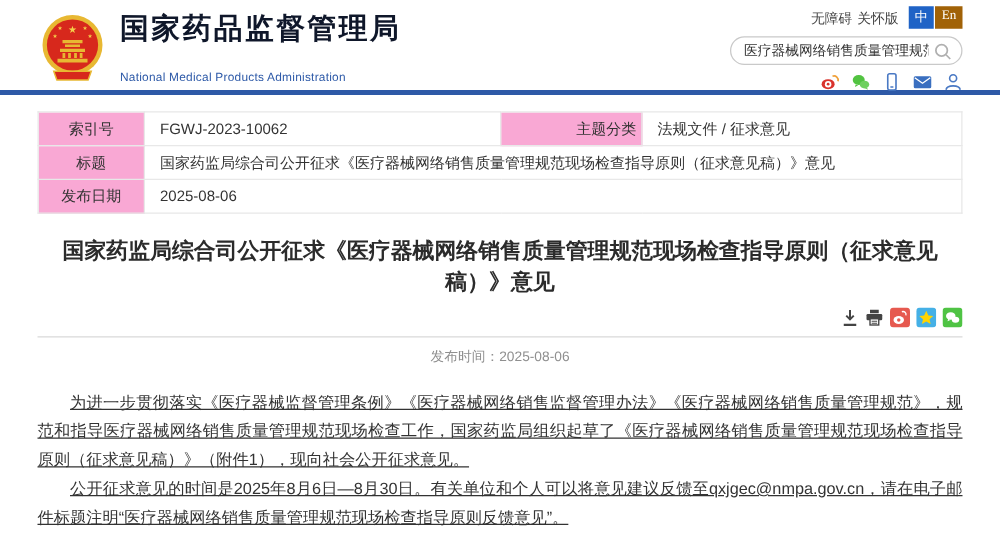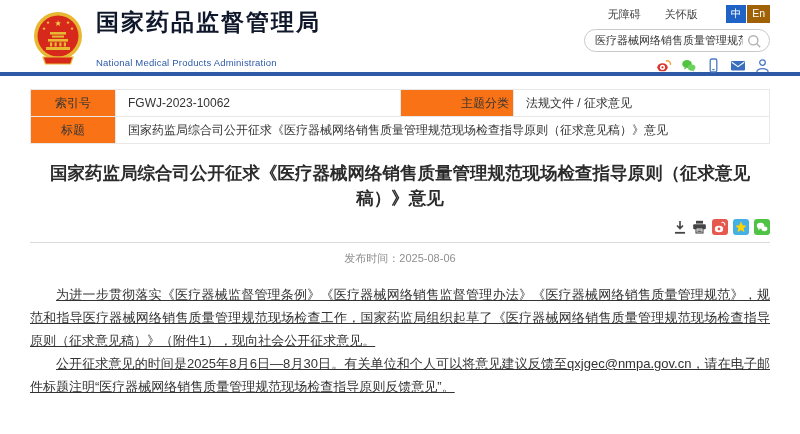--- a/index.html
+++ b/index.html
@@ -8,42 +8,42 @@
   .page { position:relative; width:800px; height:434px; background:#fff; overflow:hidden; margin:0 auto; }
 
   
   .site-header { position:relative; height:72px; padding:6px 30px 0 30px; }
   .brand { display:flex; align-items:center; gap:10px; padding-top:2px; }
   .emblem { width:56px; height:58px; flex:0 0 auto; }
   .site-title { font-size:23px; font-weight:bold; color:#0f172a; letter-spacing:2px; line-height:1.25; }
   .site-subtitle { font-size:9.5px; color:#2e5aa8; margin-top:20px; letter-spacing:.2px; }
 
   .header-right { position:absolute; top:5px; right:30px; text-align:right; }
-  .utility-row { display:flex; justify-content:flex-end; align-items:center; gap:24px; font-size:11px; color:#444; }
+  .utility-row { display:flex; justify-content:flex-end; align-items:center; gap:4px; font-size:11px; color:#444;font-family:Liberation Serif, serif; }
   .utility-link { cursor:pointer; color:#444; text-decoration:none; }
   .lang-group { display:flex; gap:1px; margin-left:4px; }
   .lang-btn { font-size:10.5px; padding:2px 5px; color:#fff; cursor:pointer; }
   .lang-zh { background:#1f63c6; }
   .lang-en { background:#a16207; }
 
   .search-box { position:relative; margin-top:6px; width:186px; height:23px; border:1px solid #c9c9c9; border-radius:12px; display:inline-block; }
   .search-input { width:100%; height:100%; border:none; outline:none; background:transparent; border-radius:12px; padding:0 26px 0 10px; font-size:11px; color:#333; font-family:inherit; }
   .search-icon { position:absolute; right:7px; top:4px; }
 
   .social-row { margin-top:6px; display:flex; justify-content:flex-end; align-items:center; gap:9px; }
   .social-icon { display:inline-flex; cursor:pointer; }
 
   .blue-line { height:4px; background:#2e59a7; }
 
   
   .content { padding:0 30px; }
 
   .meta-table { width:740px; border-collapse:collapse; margin-top:13px; font-size:12px; color:#333; table-layout:fixed; }
   .meta-table td { border:1px solid #e8e8e8; height:27px; padding:2px 12px; }
-  .meta-label { background:#f97316; text-align:center; width:85px; padding:2px 4px !important; }
+  .meta-label { background:#f9a8d4; text-align:center; width:85px; padding:2px 4px !important; }
   .col-cat-label { width:113px;text-align:right; }
   .col-idx-val { width:285px; }
 
   .article-title { margin-top:17px; font-size:17.5px; font-weight:bold; color:#2b2b2b; text-align:center; line-height:1.4; }
 
   .action-row { display:flex; justify-content:flex-end; align-items:center; gap:5px; margin-top:9px; height:16px; }
   .action-icon { display:inline-flex; cursor:pointer; }
 
   .title-divider { border:none; border-top:1px solid #d9d9d9; margin-top:7px; }
 
@@ -149,20 +149,24 @@
           <tr>
         <td class="meta-label">索引号</td>
         <td class="col-idx-val">FGWJ-2023-10062</td>
         <td class="meta-label col-cat-label">主题分类</td>
         <td>法规文件 / 征求意见</td>
       </tr>
       <tr>
         <td class="meta-label">标题</td>
         <td colspan="3">国家药监局综合司公开征求《医疗器械网络销售质量管理规范现场检查指导原则（征求意见稿）》意见</td>
       </tr>
+      <tr>
+        <td class="meta-label">发布日期</td>
+        <td colspan="3">2025-08-06</td>
+      </tr>
     </tbody>
       </table>
 
     <h1 class="article-title">国家药监局综合司公开征求《医疗器械网络销售质量管理规范现场检查指导原则（征求意见稿）》意见</h1>
 
     <div class="action-row">
       <span class="action-icon">
         <svg width="14" height="14" viewBox="0 0 14 14">
           <path d="M7 1 v7 M4 5.5 L7 8.5 L10 5.5" stroke="#444" stroke-width="1.6" fill="none"></path>
           <line x1="2" y1="12.8" x2="12" y2="12.8" stroke="#444" stroke-width="1.8"></line>

